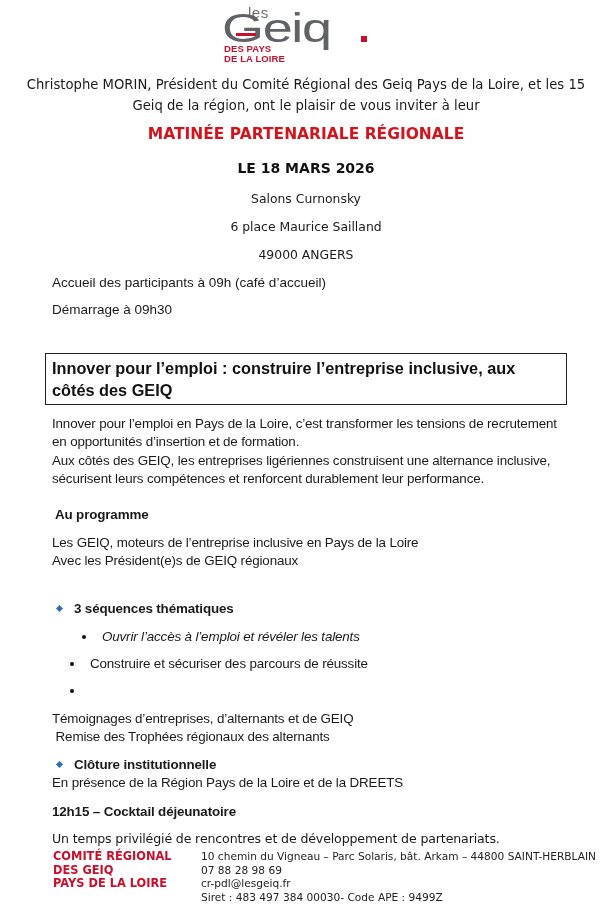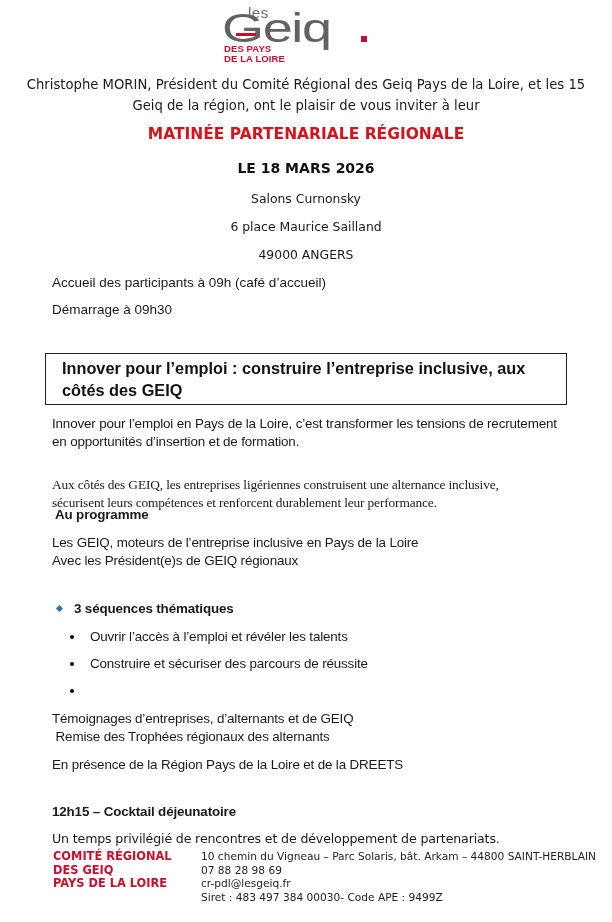--- a/index.html
+++ b/index.html
@@ -17,21 +17,21 @@
   .logo .sub { position: absolute; left: 2px; top: 38px; font-family: "Liberation Sans", sans-serif; font-size: 9.5px; font-weight: 700; color: #c8102e; line-height: 10px; letter-spacing: 0.1px; }
 
   .center { text-align: center; left: 0; width: 612px; }
   .intro { top: 74px; font-size: 13.2px; line-height: 21px; color: #1a1a1a; }
   .title-red { top: 125px; font-size: 15.5px; font-weight: 700; color: #d3141c; }
   .date { top: 160px; font-size: 14px; font-weight: 700; }
   .venue { font-size: 12.4px; color: #1a1a1a; }
 
   .plain { left: 52px; font-size: 13.5px; color: #1a1a1a; }
 
-  .theme-box { left: 45px; top: 353px; width: 522px; height: 52px; border: 1px solid #222; box-sizing: border-box; padding: 3px 0 0 16px; font-size: 16.3px; font-weight: 700; line-height: 22px; color: #111; }
+  .theme-box { left: 45px; top: 353px; width: 522px; height: 52px; border: 1px solid #222; box-sizing: border-box; padding: 3px 0 0 6px; font-size: 16.3px; font-weight: 700; line-height: 22px; color: #111; }
 
   .para { left: 52px; width: 530px; font-size: 13.4px; line-height: 18px; color: #1a1a1a; letter-spacing: -0.15px; }
 
   .b { font-weight: 700; }
   .i { }
   .diamond { display: inline-block; width: 5px; height: 5px; background: #2f6fb0; transform: rotate(45deg); margin: 0 12px 2px 5px; vertical-align: middle; }
   .bullet { display: inline-block; width: 4px; height: 4px; border-radius: 50%; background: #111; margin-right: 16px; vertical-align: middle; }
 
   .footer-left { left: 53px; top: 850px; font-size: 11.4px; font-weight: 700; color: #c8102e; line-height: 13.5px; }
   .footer-right { left: 201px; top: 850px; font-size: 10.6px; color: #222; line-height: 13.5px; }
@@ -66,45 +66,46 @@
 
 <div class="abs theme-box sans">
   <div>Innover pour l’emploi : construire l’entreprise inclusive, aux</div>
   <div><span style="font-weight:700">côtés des </span><span>GEIQ</span></div>
 </div>
 
 <div class="abs para sans" style="top:415px;">
   <div>Innover pour l’emploi en Pays de la Loire, c’est transformer les tensions de recrutement</div>
   <div>en opportunités d’insertion et de formation.</div>
 </div>
-<div class="abs para sans" style="top:476px;font-family:Liberation Serif, serif;">
+<div class="abs para sans" style="top:452px;">
   <div>Aux côtés des GEIQ, les entreprises ligériennes construisent une alternance inclusive,</div>
   <div>sécurisent leurs compétences et renforcent durablement leur performance.</div>
 </div>
 
 <div class="abs para sans b" style="top:506px; left:55px;">Au programme</div>
 
 <div class="abs para sans" style="top:534px;">
   <div class="i">Les GEIQ, moteurs de l’entreprise inclusive en Pays de la Loire</div>
   <div>Avec les Président(e)s de GEIQ régionaux</div>
 </div>
 
 <div class="abs para sans" style="top:600px;">
   <div><span class="diamond"></span><span class="b">3 séquences thématiques</span></div>
 </div>
-<div class="abs para sans" style="top:628px; left:70px;"><span class="bullet"></span><span>Ouvrir l’accès à l’emploi et révéler les talents</span></div>
+<div class="abs para sans" style="top:628px; left:82px;font-style:italic;"><span class="bullet"></span><span>Ouvrir l’accès à l’emploi et révéler les talents</span></div>
 <div class="abs para sans" style="top:655px; left:70px;"><span class="bullet"></span><span>Construire et sécuriser des parcours de réussite</span></div>
 <div class="abs para sans" style="top:682px; left:70px;"><span class="bullet"></span></div>
 
 <div class="abs para sans" style="top:710px;">
   <div>Témoignages d’entreprises, d’alternants et de GEIQ</div>
   <div style="white-space:pre"> Remise des Trophées régionaux des alternants</div>
 </div>
 
 <div class="abs para sans" style="top:756px;">
+  <div><span class="diamond"></span><span class="b">Clôture institutionnelle</span></div>
   <div>En présence de la Région Pays de la Loire et de la DREETS</div>
 </div>
 
 <div class="abs para sans b" style="top:803px;">12h15 – Cocktail déjeunatoire</div>
 
 <div class="abs para dj" style="top:830px; font-size:12.6px;">Un temps privilégié de rencontres et de développement de partenariats.</div>
 
 <div class="abs footer-left dj">
   <div>COMITÉ RÉGIONAL</div>
   <div>DES GEIQ</div>

